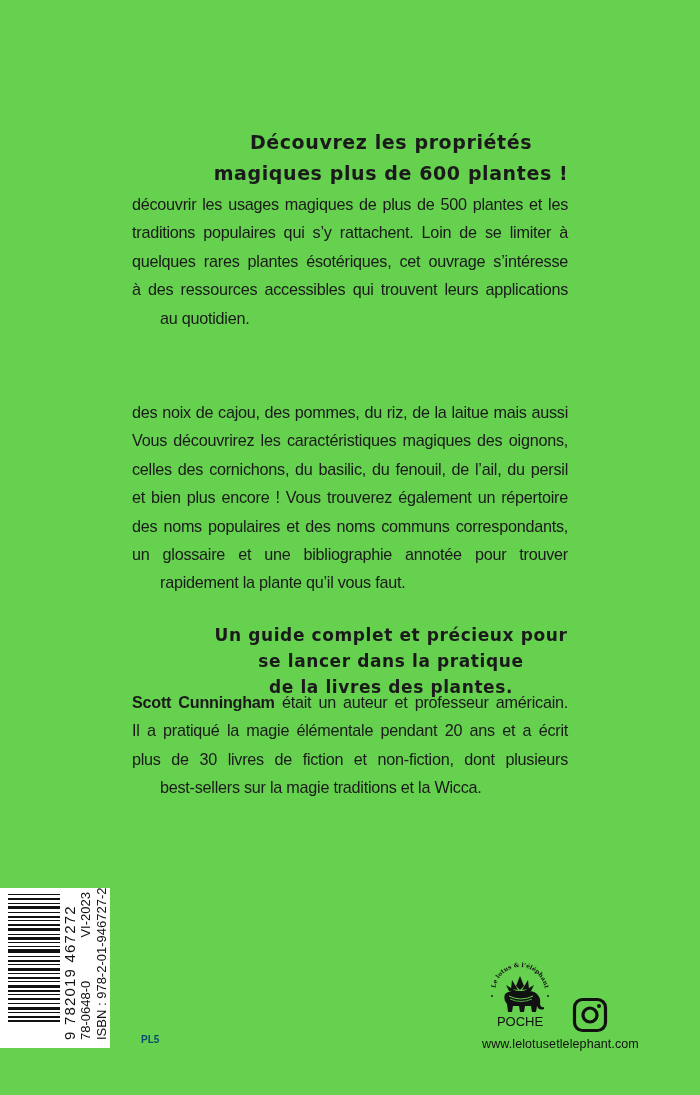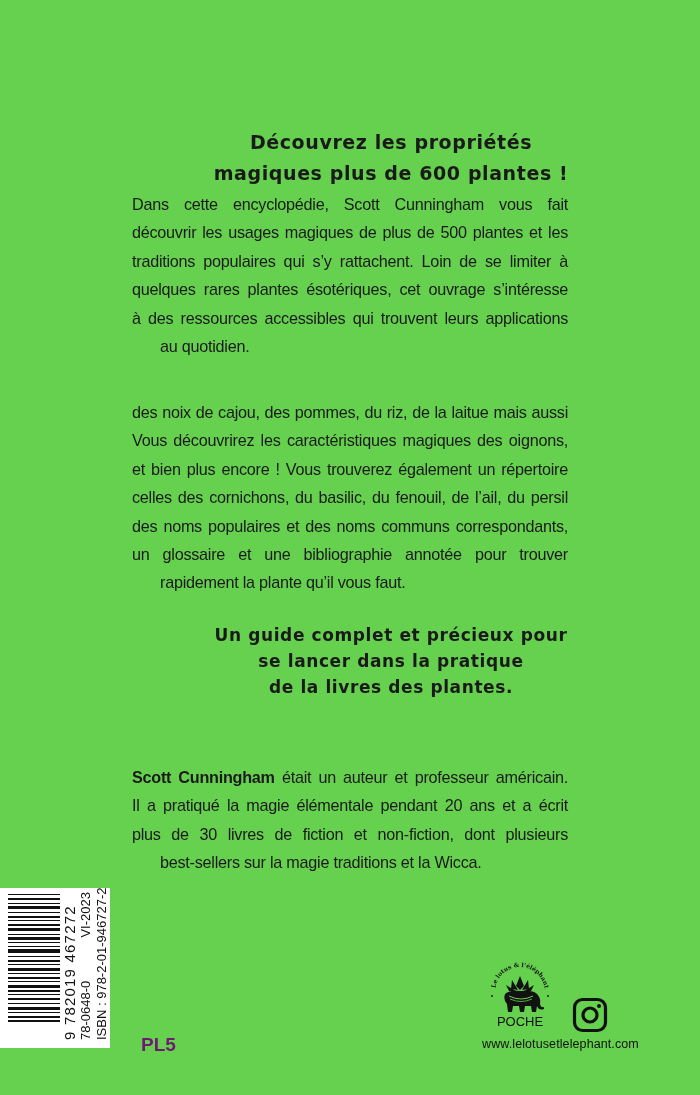--- a/index.html
+++ b/index.html
@@ -42,21 +42,21 @@
       font-family: "Liberation Sans", sans-serif;
       font-stretch: condensed;
       font-size: 16.2px;
       line-height: 28.4px;
       text-align: justify;
       letter-spacing: -0.25px;
       color: #1a1a1a;
     }
     .p1 { top: 190px; }
     .p2 { top: 398px; }
-    .p3 { top: 763px; }
+    .p3 { top: 688px; }
     .para .line {
       display: block;
       text-align: justify;
       text-align-last: justify;
       white-space: nowrap;
     }
     .para .line.last {
       text-align-last: left;
       margin-left: 28px;
     }
@@ -113,22 +113,22 @@
       left: 94px;
       top: 152px;
       font-size: 13px;
     }
     .pl5 {
       position: absolute;
       left: 141px;
       top: 1034px;
       font-family: "Liberation Sans", sans-serif;
       font-weight: bold;
-      font-size: 19px;
-      color: #701a75;
+      font-size: 10px;
+      color: #0c4a6e;
     }
     
     .publisher-logo {
       position: absolute;
       left: 485px;
       top: 960px;
       width: 70px;
       height: 72px;
     }
     .instagram-icon {
@@ -150,33 +150,32 @@
   </style>
 </head>
 <body>
 
 <div class="heading h1">
   <div>Découvrez les propriétés</div>
   <div>magiques plus de 600 plantes !</div>
 </div>
 
 <div class="para p1">
-  <span class="line">Dans cette encyclopédie, Scott Cunningham vous fait</span>
   <span class="line">découvrir les usages magiques de plus de 500 plantes et les</span>
   <span class="line">traditions populaires qui s’y rattachent. Loin de se limiter à</span>
   <span class="line">quelques rares plantes ésotériques, cet ouvrage s’intéresse</span>
   <span class="line">à des ressources accessibles qui trouvent leurs applications</span>
   <span class="line last">au quotidien.</span>
 </div>
 
 <div class="para p2">
   <span class="line">des noix de cajou, des pommes, du riz, de la laitue mais aussi</span>
   <span class="line">Vous découvrirez les caractéristiques magiques des oignons,</span>
+  <span class="line">celles des cornichons, du basilic, du fenouil, de l’ail, du persil</span>
   <span class="line">et bien plus encore ! Vous trouverez également un répertoire</span>
-  <span class="line">celles des cornichons, du basilic, du fenouil, de l’ail, du persil</span>
   <span class="line">des noms populaires et des noms communs correspondants,</span>
   <span class="line">un glossaire et une bibliographie annotée pour trouver</span>
   <span class="line last">rapidement la plante qu’il vous faut.</span>
 </div>
 
 <div class="heading h2">
   <div>Un guide complet et précieux pour</div>
   <div>se lancer dans la pratique</div>
   <div>de la livres des plantes.</div>
 </div>

